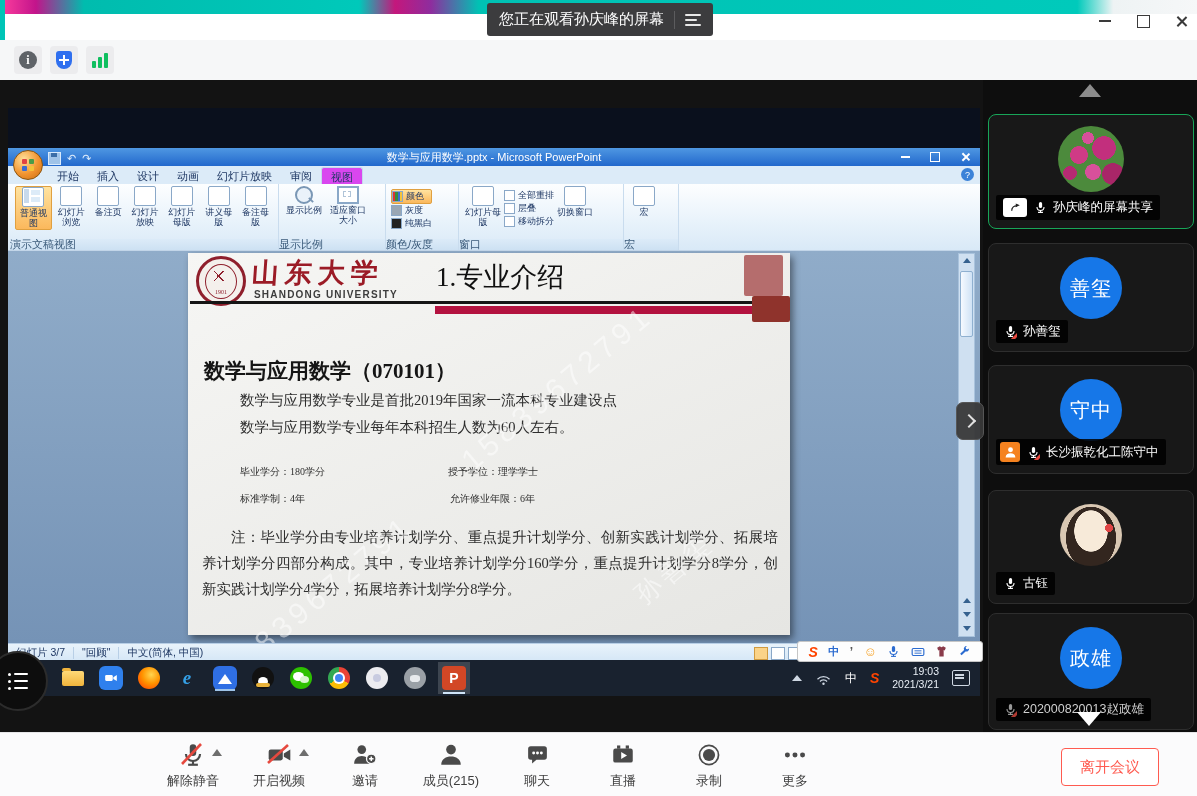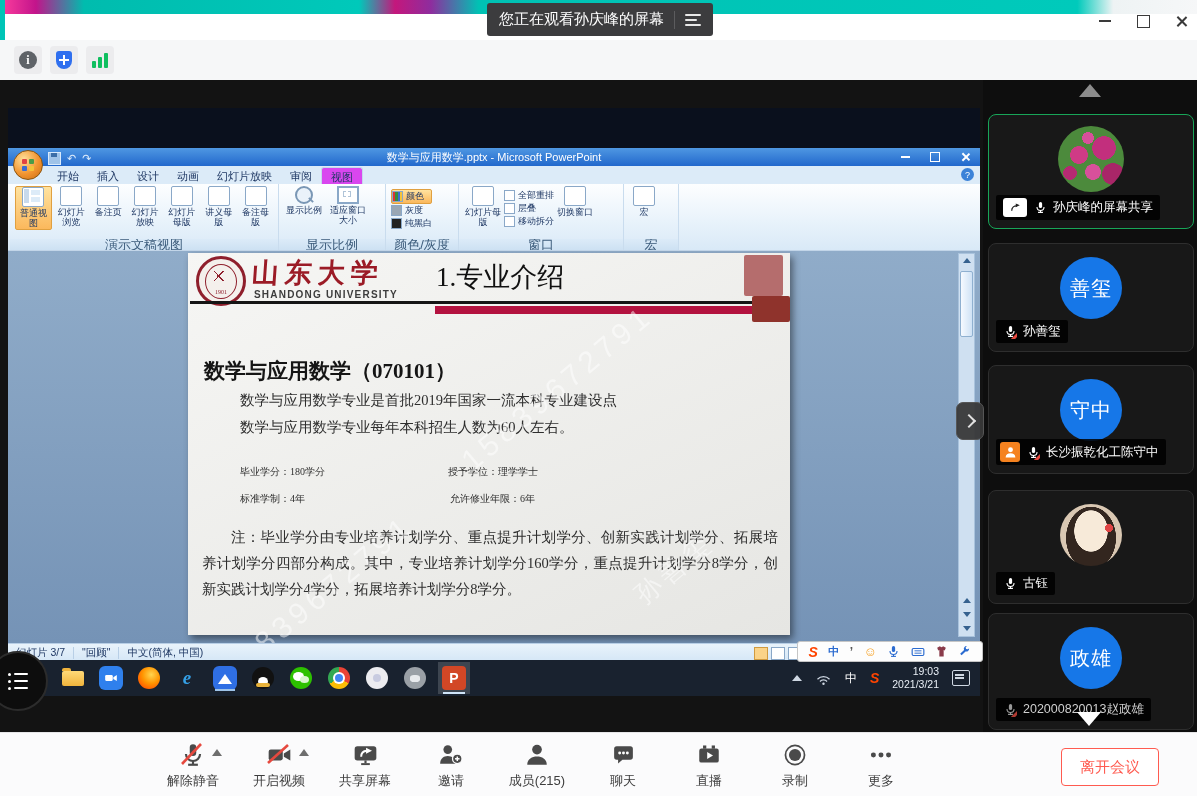--- a/index.html
+++ b/index.html
@@ -75,21 +75,21 @@
   #pclose i:before,#pclose i:after{content:"";position:absolute;left:4.5px;top:0;width:1.6px;height:10px;background:#fff}
   #pclose i:before{transform:rotate(45deg)}#pclose i:after{transform:rotate(-45deg)}
   #ppt-tabs{position:relative;height:18px;background:#dcebf8;padding-left:40px;display:flex;align-items:flex-end}
   .ptab{font-size:11px;color:#1f3864;padding:2px 9px 1px;line-height:14px}
   .ptab.active{background:#d946ef;border:1px solid #c5d8ec;border-bottom:none;border-radius:3px 3px 0 0;margin-bottom:-1px}
   #help-btn{position:absolute;right:6px;top:2px;width:13px;height:13px;border-radius:50%;background:#3b82d8;
     color:#fff;font-size:9px;display:flex;align-items:center;justify-content:center}
   #ppt-ribbon{position:relative;height:66px;background:linear-gradient(#fdfeff,#e9f3fb 55%,#d9e9f7);
     border-bottom:1px solid #c2d5e8;display:flex;padding:0 0 0 2px}
   .rgroup{position:relative;border-right:1px solid #c9dcee;padding:2px 5px 12px;display:flex;align-items:flex-start;gap:2px}
-  .rglabel{position:absolute;bottom:0;left:0;right:0;text-align:center;font-size:13px;color:#3a5a7a;
+  .rglabel{position:absolute;bottom:0;left:0;right:0;font-size:11px;color:#3a5a7a;
     background:linear-gradient(#dcebf8,#cde1f3);height:11px;line-height:11px;white-space:nowrap;overflow:hidden}
   .rbtn{display:flex;flex-direction:column;align-items:center;font-size:9px;color:#1f3864;width:35px;
     text-align:center;line-height:1.15;gap:1px}
   .rbtn .ric{width:20px;height:18px;border:1px solid #8aa8c8;background:#fff;border-radius:2px;position:relative}
   .ric.pane:before{content:"";position:absolute;left:1px;top:1px;width:5px;height:14px;background:#c8daec}
   .ric.pane:after{content:"";position:absolute;left:8px;top:2px;width:9px;height:5px;background:#dcebf8;box-shadow:0 7px 0 #dcebf8}
   .rbtn.selected{background:linear-gradient(#ffe3a0,#fbb85c);border:1px solid #e0a040;border-radius:2px}
   .rcheckcol{display:flex;flex-direction:column;gap:3px;padding-top:3px}
   .rcheck{display:flex;align-items:center;gap:4px;font-size:9px;color:#1f3864}
   .rcheck.dis{color:#8fa6bc}
@@ -749,28 +749,20 @@
         <svg width="27" height="26">
           <use href="#i-cam"></use>
           <line x1="2" y1="21" x2="22" y2="3" stroke="#e6493f" stroke-width="2.6"></line>
         </svg>
       <span class="caret-up"></span>
       </span>
     <span class="lbl">开启视频</span>
   </div>
   <div class="citem">
     <span class="irow">
-        <svg width="27" height="26">
-          <use href="#i-share"></use>
-        </svg>
-      </span>
-    <span class="lbl">共享屏幕</span>
-  </div>
-  <div class="citem">
-    <span class="irow">
         <svg width="26" height="26">
           <use href="#i-invite"></use>
         </svg>
       </span>
     <span class="lbl">邀请</span>
   </div>
   <div class="citem">
     <span class="irow">
         <svg width="26" height="26">
           <use href="#i-person"></use>

